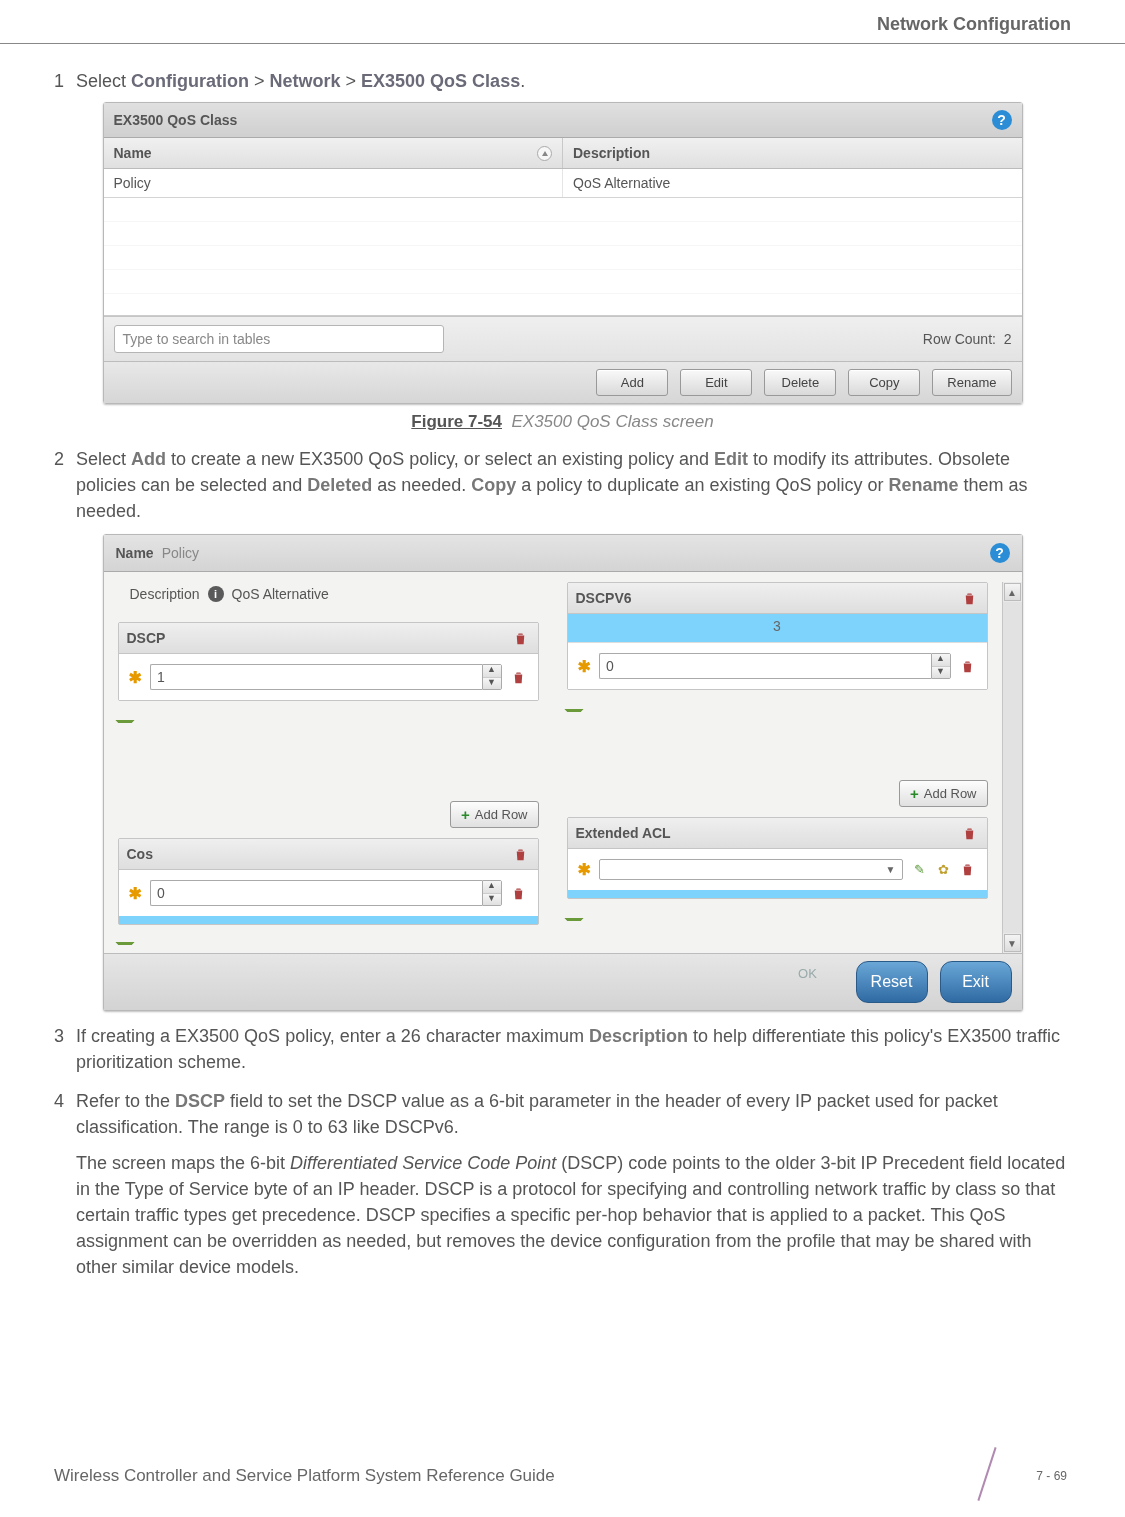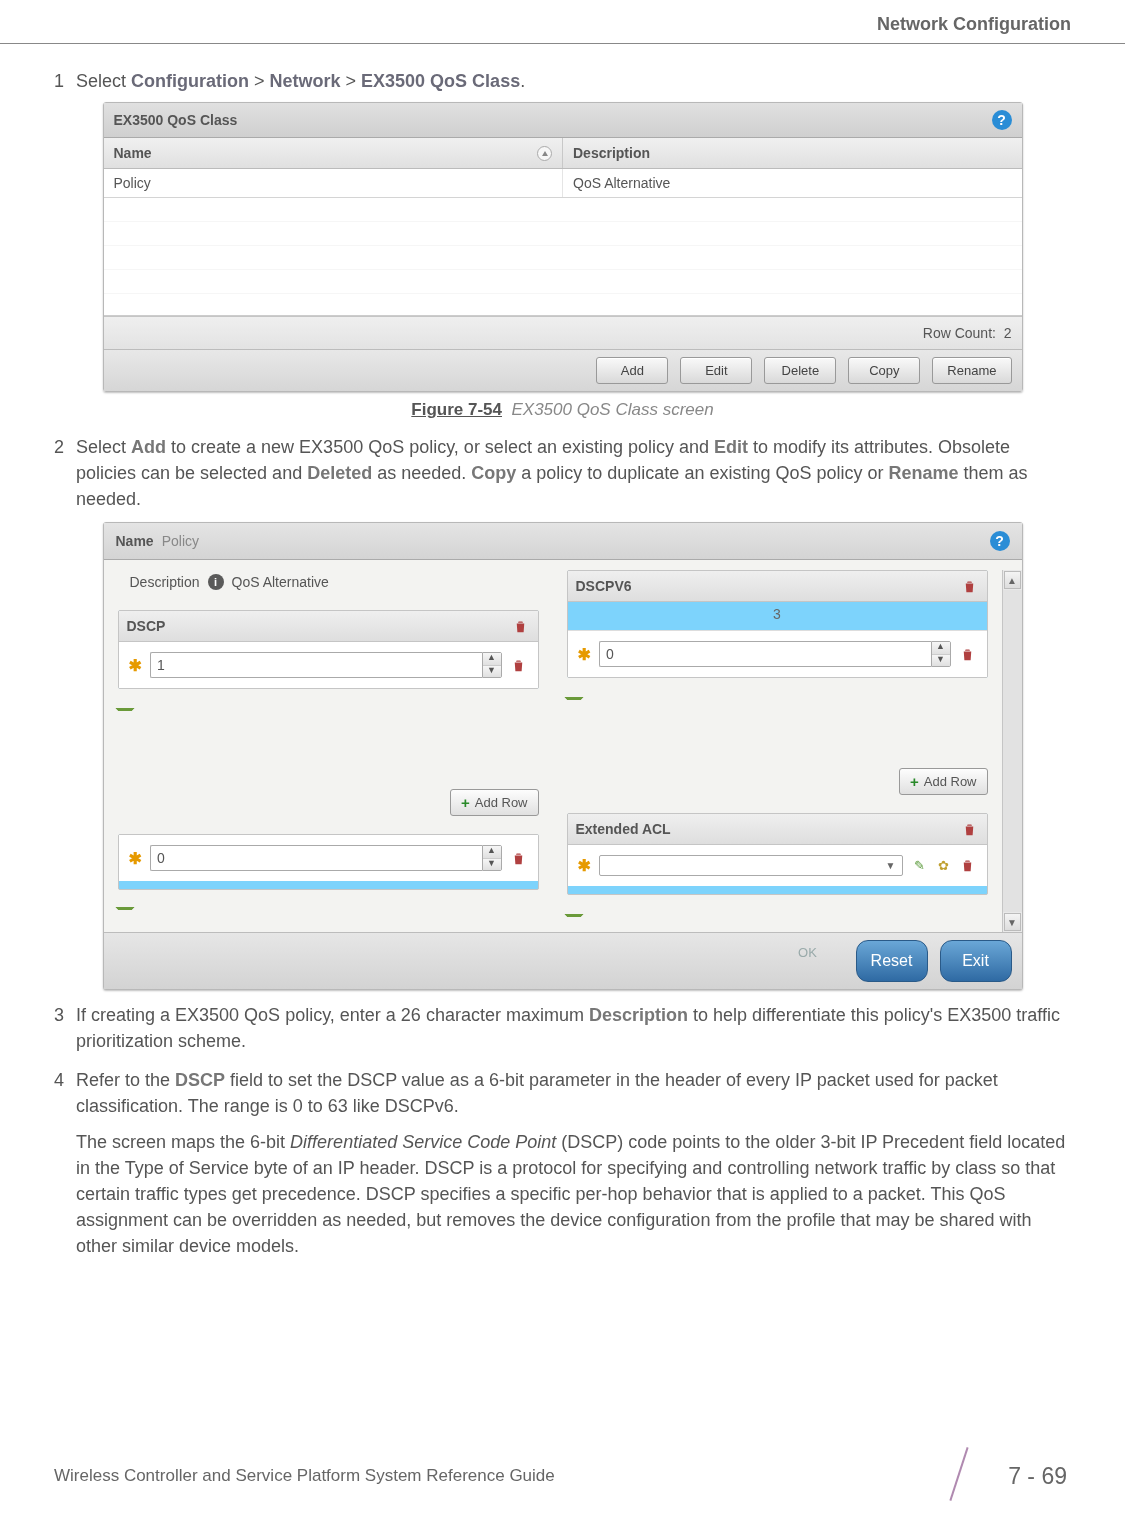--- a/index.html
+++ b/index.html
@@ -2,21 +2,21 @@
 <html><head>
 <meta charset="utf-8">
 <style>
 * { box-sizing: border-box; margin: 0; padding: 0; }
 body { font-family: "Helvetica Neue", Arial, sans-serif; background: #fff; width: 1125px; height: 1517px; position: relative; font-weight: 300; color: #555; }
 .page { padding: 0 54px; }
 .header-right { text-align: right; padding: 14px 54px 0 0; font-size: 18px; color: #666; font-weight: bold; }
 .hr { border: none; border-top: 1.5px solid #888; margin: 8px 0 24px 0; }
 .footer { position: absolute; bottom: 16px; left: 0; right: 4px; padding: 0 54px; display: flex; align-items: center; }
 .footer .ftxt { font-size: 17px; color: #666; flex: 1; }
-.footer .pagenum { font-size: 23px; color: #666; margin-left: 8px; }
+.footer .pagenum { font-size: 12px; color: #666; margin-left: 8px; }
 .footer .slash { width: 70px; height: 50px; position: relative; }
 .footer .slash::before { content: ""; position: absolute; left: 28px; top: -5px; width: 2px; height: 56px; background: #b08ab0; transform: rotate(18deg); }
 .step { display: flex; margin: 12px 0 8px 0; font-size: 18px; color: #555; line-height: 1.45; }
 .step .num { width: 22px; flex-shrink: 0; }
 .step .body { flex: 1; }
 .bold { font-weight: 600; color: #777; }
 .bold-blue { font-weight: 600; color: #6a6a78; }
 .fig { margin: 8px auto 6px auto; }
 .figcap { text-align: center; font-size: 17px; margin: 8px 0 14px 0; }
 .figcap .fb { font-weight: 700; color: #555; text-decoration: underline; }
@@ -72,21 +72,21 @@
 .btnbar2 { background: linear-gradient(#e6e6e6,#d3d3d3); padding: 7px 10px; display: flex; justify-content: flex-end; gap: 12px; border-top: 1px solid #bcbcbc;}
 .btnblue { min-width: 72px; padding: 11px 14px; background: linear-gradient(#6aa7d7,#2f6aa3); border: 1px solid #2a5a88; border-radius: 12px; color: #fff; text-align: center; font-size: 16px; cursor:pointer;}
 .btnghost { min-width:72px; padding:5px 14px; color:#9aa; font-size:13px; text-align:center;}
 .pad3{ text-align:center; padding: 4px 0 8px 0; color:#666;}
 .dropdown{ flex:1; border:1px solid #aaa; background:#fff; padding:4px 6px; display:flex; align-items:center; border-radius:2px;}
 .dropdown .caret{ margin-left:auto; font-size:10px; color:#666;}
 .iconset{ display:flex; gap:6px; align-items:center;}
 .iconset .ic{ width:18px;height:18px; display:flex; align-items:center; justify-content:center; font-size:13px;}
 .ic-new{ color:#5a9a3a;}
 .ic-gear{ color:#c0a030;}
-.sub{ margin-top:12px; padding-bottom:8px;}
+.sub{ margin-top:4px; padding-bottom:8px;}
 </style>
 </head>
 <body>
 
 <div class="header-right">Network Configuration</div>
 <hr class="hr">
 
 <div class="page">
 
 <div class="step">
@@ -112,20 +112,21 @@
           </div>
     </div>
     <div>
       <div class="row">
         <div class="td">Policy</div>
         <div class="td">QoS Alternative</div>
       </div>
     </div>
     <div class="blankrows"></div>
     <div class="searchbar">
+      <div class="search">Type to search in tables</div>
       <div class="rowcount"><span>Row Count:</span>&nbsp;&nbsp;<span>2</span></div>
     </div>
     <div class="btnbar">
       <div class="btn">Add</div>
       <div class="btn">Edit</div>
       <div class="btn">Delete</div>
       <div class="btn">Copy</div>
       <div class="btn">Rename</div>
     </div>
   </div>
@@ -192,20 +193,28 @@
         </div>
         <div style="height:70px;"></div>
         <div style="overflow:hidden;">
           <div class="addrow">
                 <span class="plus">+</span>
                 <span>Add Row</span>
               </div>
         </div>
 
         <div class="group sub">
+          <div class="group-h">
+                <span>Cos</span>
+            <div class="trash">
+                  <svg viewBox="0 0 24 24" fill="#b04040">
+                    <path d="M6 7h12l-1 14H7L6 7zm3-3h6l1 2H8l1-2z"></path>
+                  </svg>
+                </div>
+          </div>
           <div class="group-b">
             <span class="star">✱</span>
             <div class="numinput">
               <div class="fld">0</div>
               <div class="spin">
                     <div>▲</div>
                     <div>▼</div>
                   </div>
             </div>
             <div class="trash">

